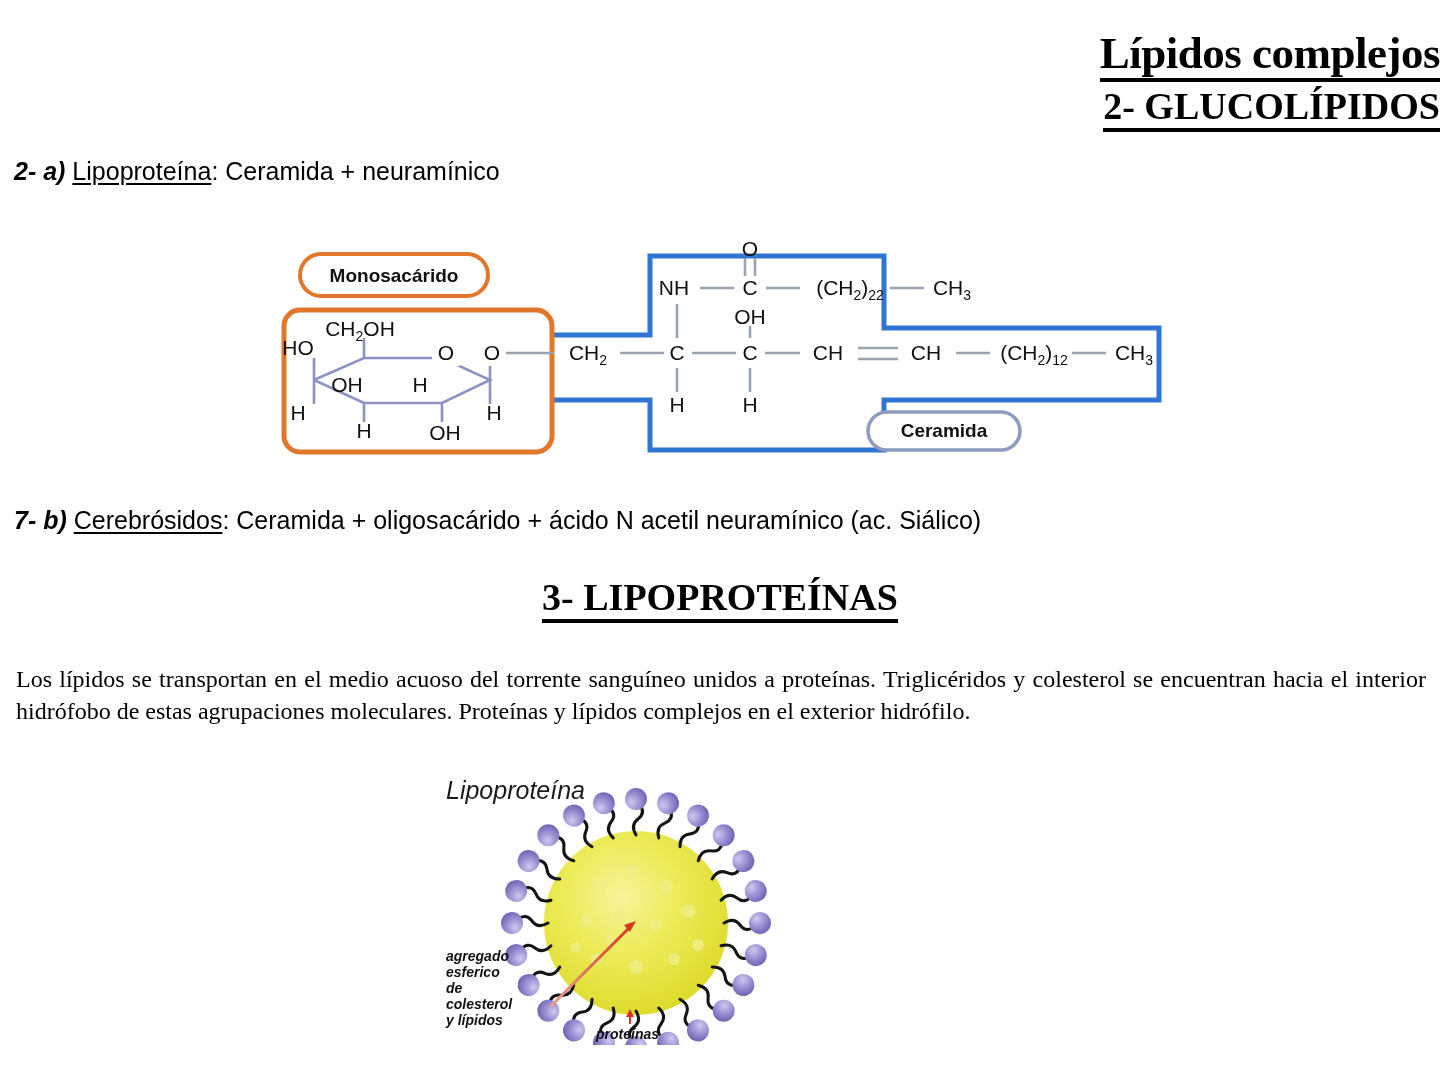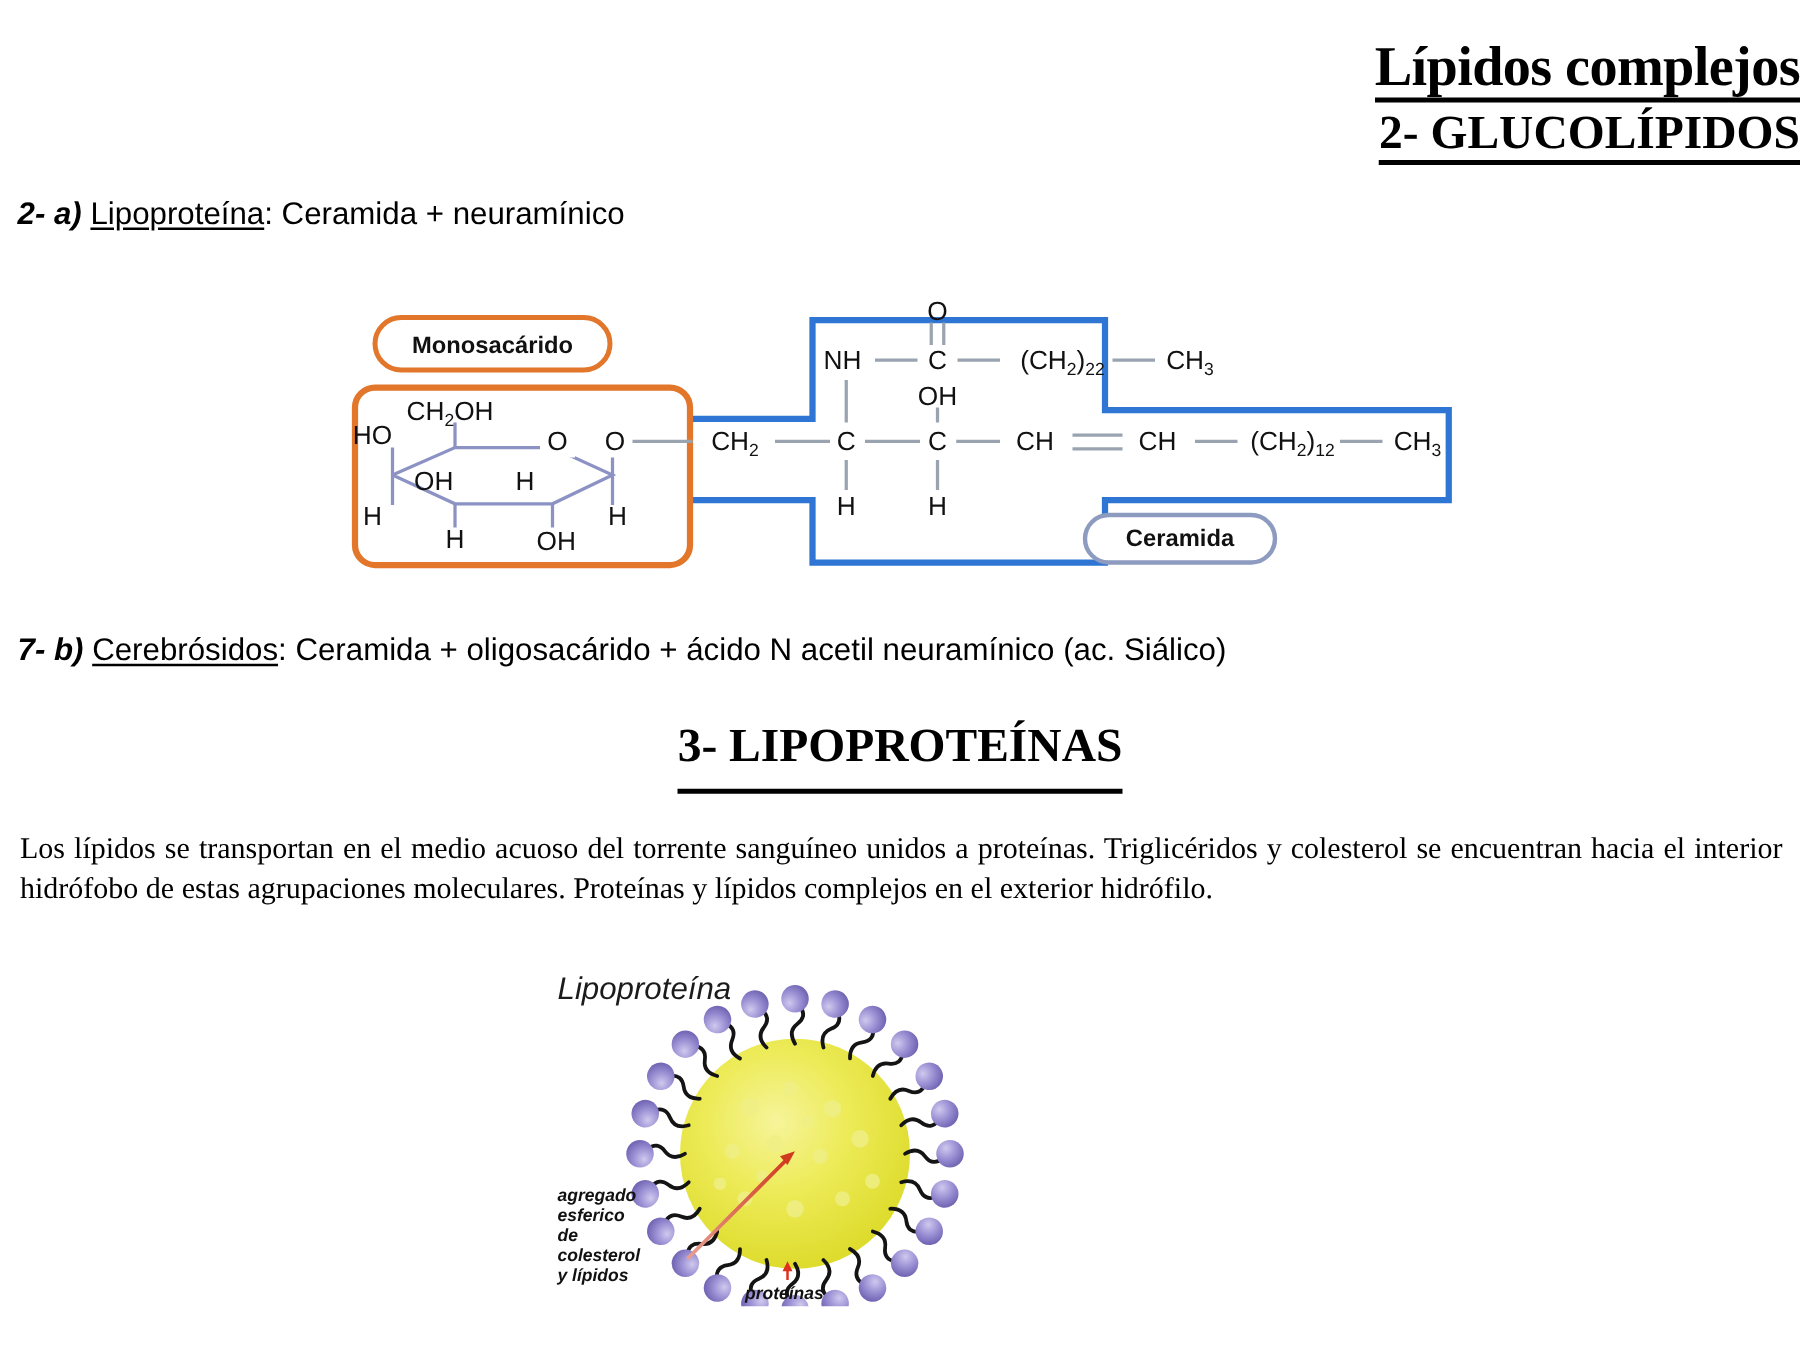--- a/index.html
+++ b/index.html
@@ -36,21 +36,21 @@
     border-bottom: 4px solid #000;
     padding-bottom: 0px;
     margin-top: 4px;
   }
   .heading-lipo {
     font-family: "Liberation Serif", serif;
     font-weight: bold;
     font-size: 38px;
     display: inline-block;
     border-bottom: 4px solid #000;
-    padding-bottom: 12px;
+    padding-bottom: 0px;
   }
 
   
   .line-a {
     position: absolute;
     left: 14px; top: 157px;
     font-size: 25px;
     white-space: nowrap;
   }
   .line-b {

